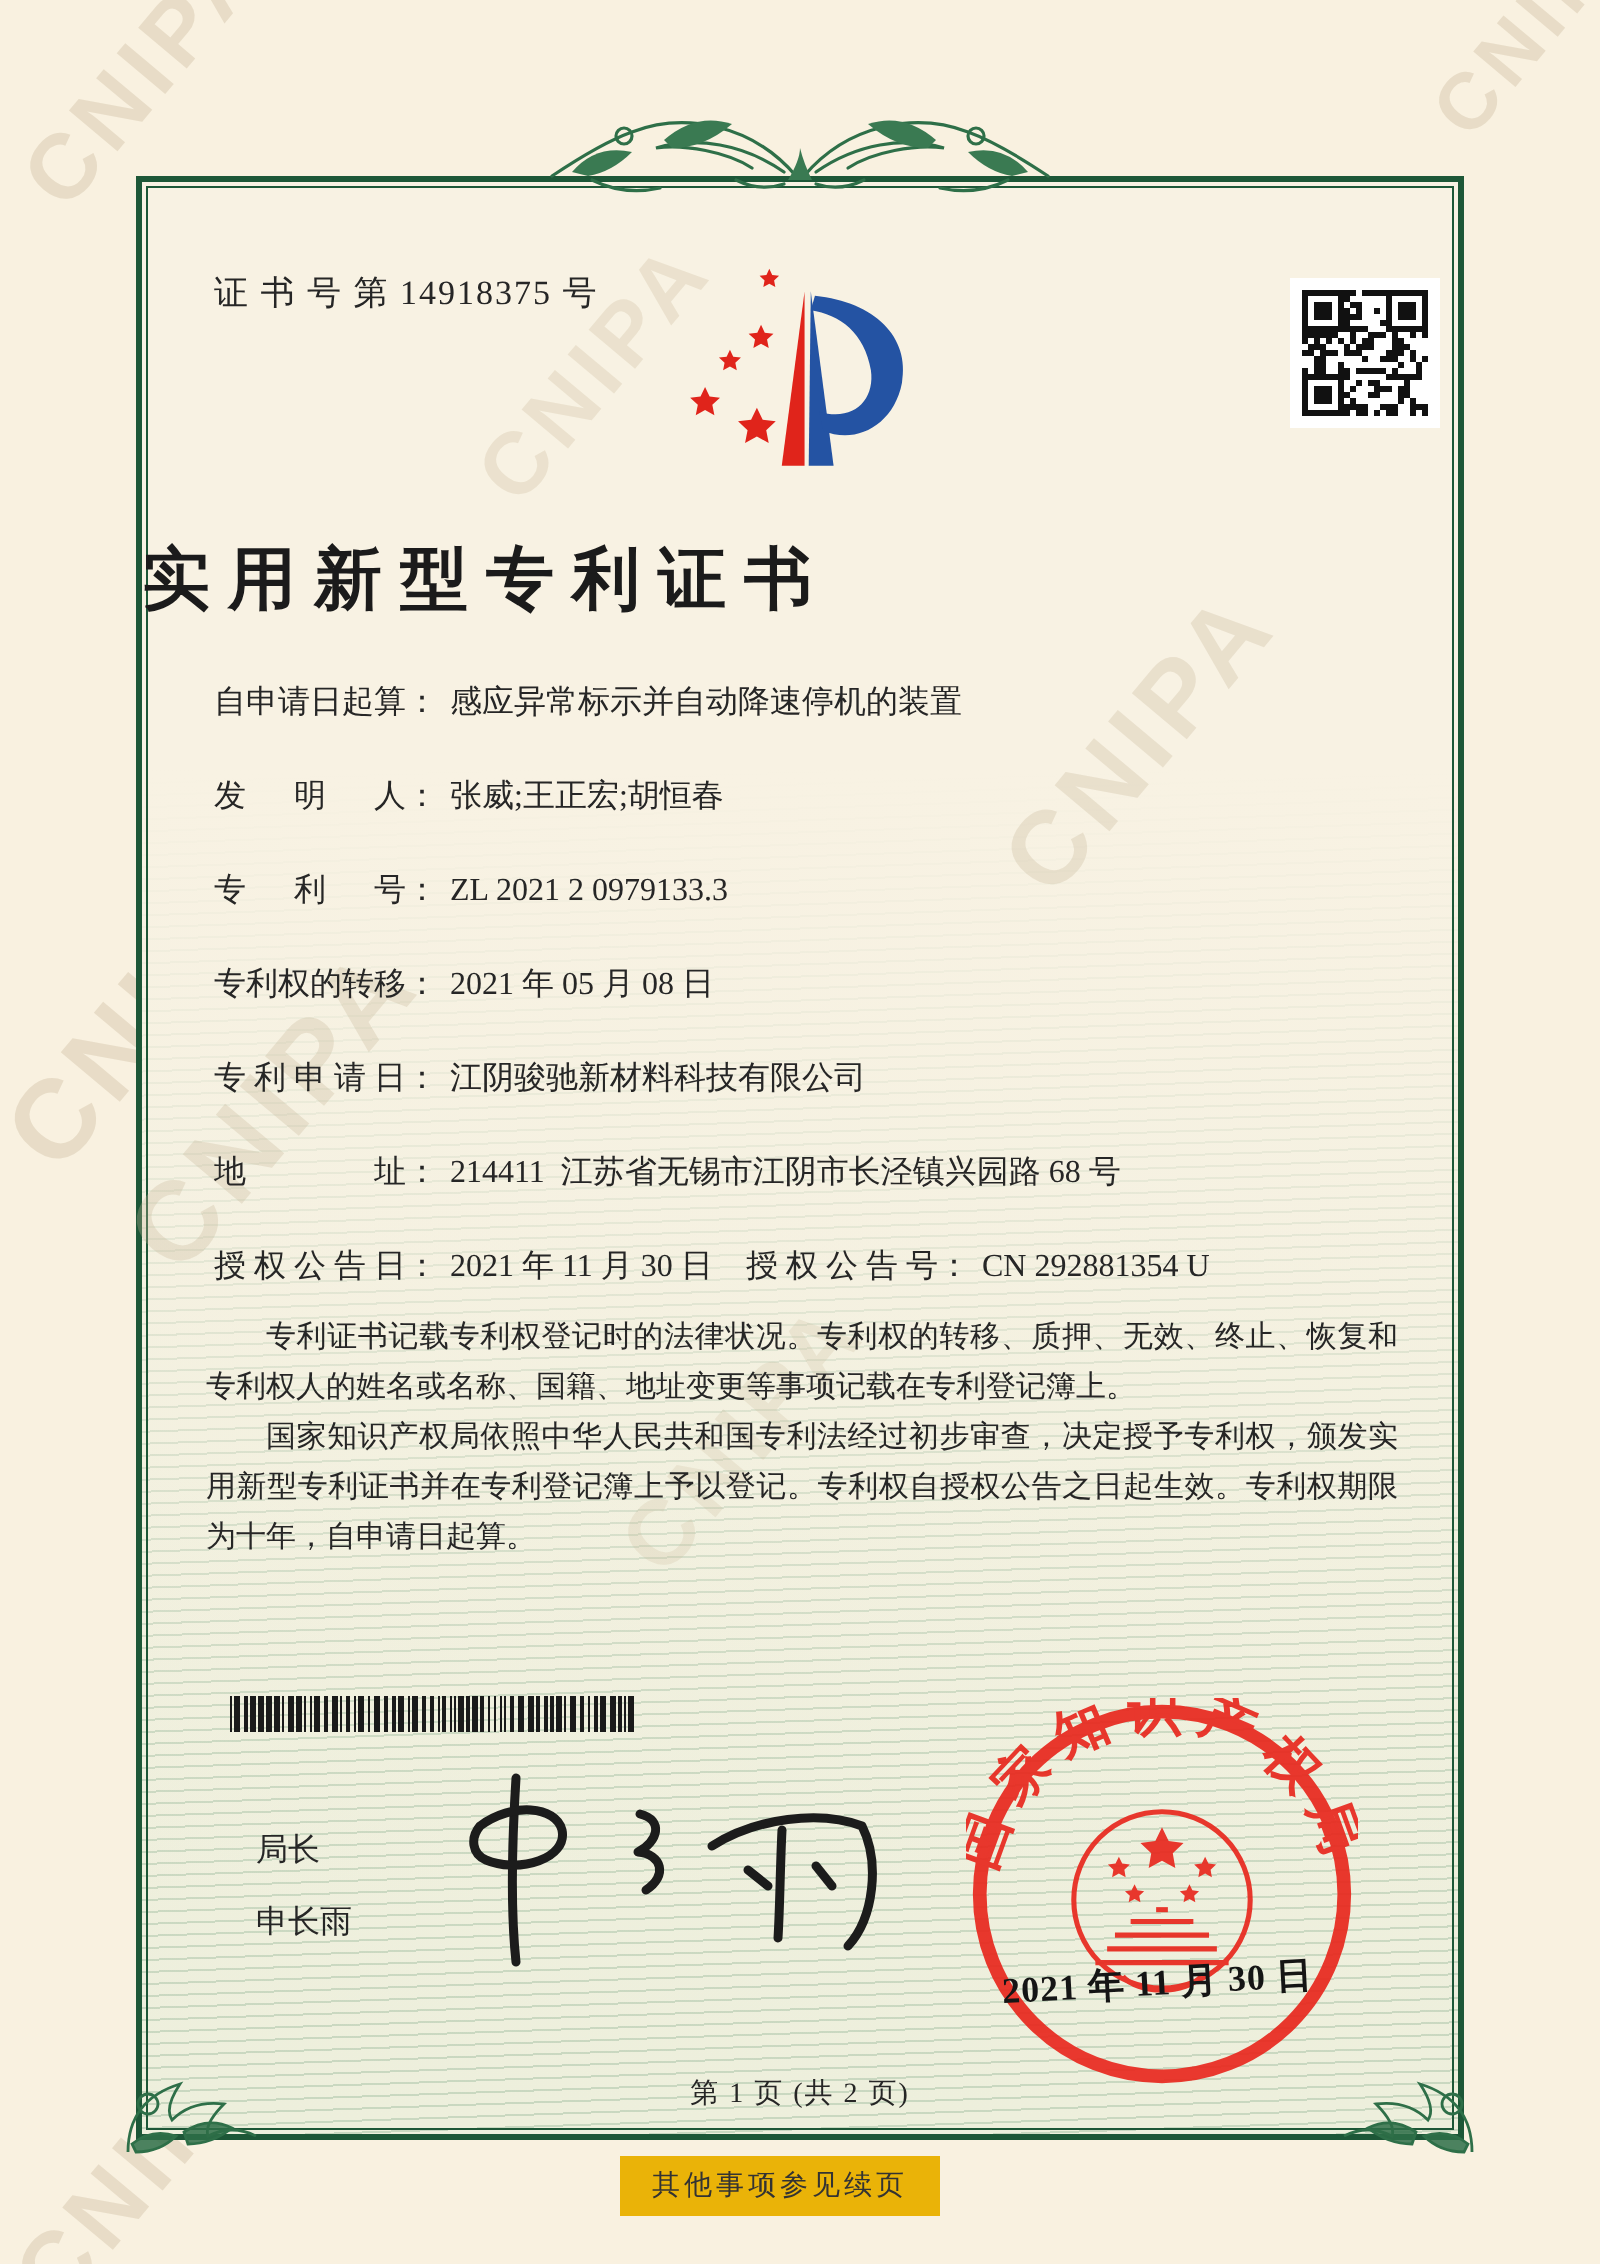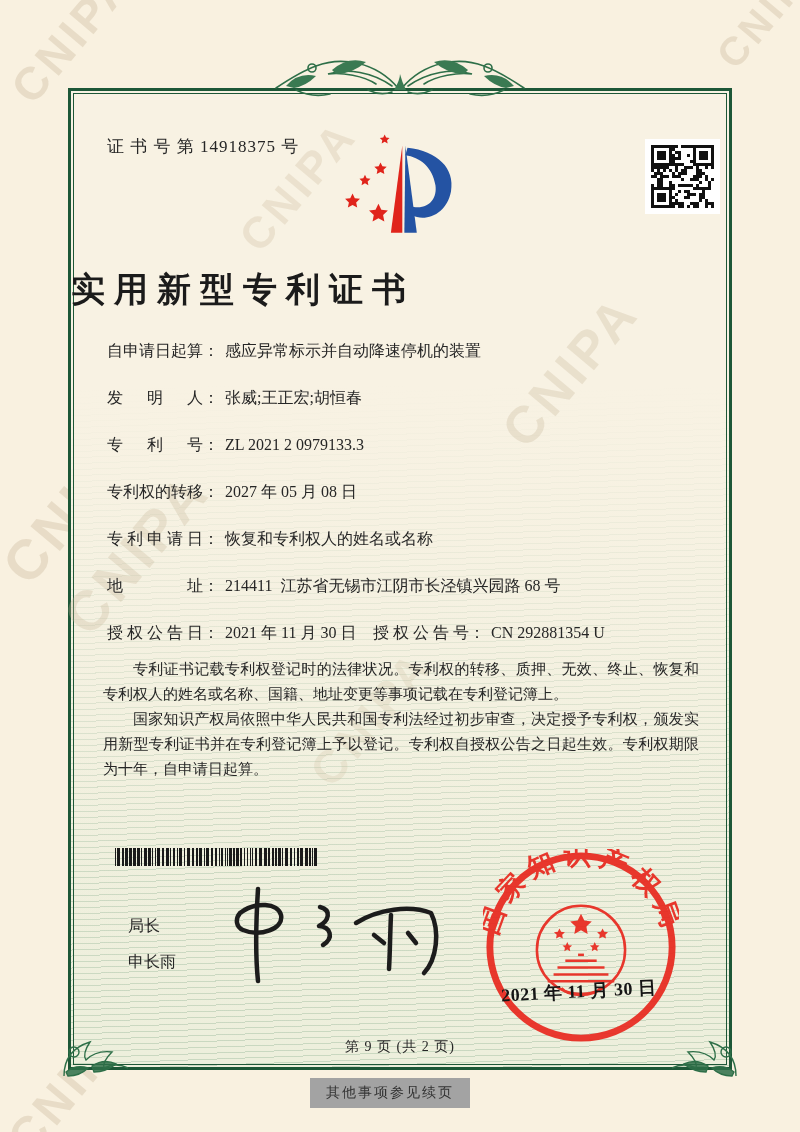--- a/index.html
+++ b/index.html
@@ -61,21 +61,21 @@
 
   .seal{position:absolute;left:412px;top:758px;width:196px;height:196px;}
   .seal-date{
     position:absolute;left:430px;top:888px;width:170px;font-size:18px;font-weight:bold;
     color:#151515;transform:rotate(-3deg);letter-spacing:0.5px;white-space:pre;
   }
 
   .page-no{position:absolute;left:0;top:947px;width:100%;text-align:center;font-size:14px;letter-spacing:1px;}
 
   .cont-note{
-    position:absolute;left:310px;top:1078px;background:#a3a3a3;padding:6px 16px;
+    position:absolute;left:310px;top:1078px;background:#eab308;padding:6px 16px;
     font-size:14px;letter-spacing:2px;z-index:4;color:#333;
   }
 
   .orn-top{position:absolute;left:272px;top:46px;z-index:3;}
   .orn-corner{position:absolute;z-index:3;}
 </style>
 </head>
 <body>
 
 <span class="wm" style="left:-8px;top:8px;font-size:46px;">CNIPA</span>
@@ -393,24 +393,24 @@
       <div class="frow" style="top:0;">
         <span class="flabel">自申请日起算</span><span class="fcolon">：</span><span class="fvalue">感应异常标示并自动降速停机的装置</span>
       </div>
       <div class="frow" style="top:47px;">
         <span class="flabel">发明人</span><span class="fcolon">：</span><span class="fvalue">张威;王正宏;胡恒春</span>
       </div>
       <div class="frow" style="top:94px;">
         <span class="flabel">专利号</span><span class="fcolon">：</span><span class="fvalue">ZL 2021 2 0979133.3</span>
       </div>
       <div class="frow" style="top:141px;">
-        <span class="flabel">专利权的转移</span><span class="fcolon">：</span><span class="fvalue">2027 年 05 月 08 日</span>
+        <span class="flabel">专利权的转移</span><span class="fcolon">：</span><span class="fvalue">2021 年 05 月 08 日</span>
       </div>
       <div class="frow" style="top:188px;">
-        <span class="flabel">专利申请日</span><span class="fcolon">：</span><span class="fvalue">恢复和专利权人的姓名或名称</span>
+        <span class="flabel">专利申请日</span><span class="fcolon">：</span><span class="fvalue">江阴骏驰新材料科技有限公司</span>
       </div>
       <div class="frow" style="top:235px;">
         <span class="flabel">地址</span><span class="fcolon">：</span><span class="fvalue">214411  江苏省无锡市江阴市长泾镇兴园路 68 号</span>
       </div>
       <div class="frow" style="top:282px;">
         <span class="flabel">授权公告日</span><span class="fcolon">：</span><span class="fvalue">2021 年 11 月 30 日</span>
       </div>
       <div class="frow2" style="left:266px;top:282px;">
         <span class="flabel">授权公告号</span><span class="fcolon">：</span><span class="fvalue">CN 292881354 U</span>
       </div>
@@ -521,18 +521,18 @@
           <path d="M84,114 h32"></path>
           <path d="M66,135 h68"></path>
           <path d="M97,108 h6"></path>
           <path d="M80,142 a22,12 0 0 0 40,0"></path>
         </g>
       </g>
     </svg>
 
     <div class="seal-date">2021 年 11 月 30 日</div>
 
-    <div class="page-no">第 9 页 (共 2 页)</div>
+    <div class="page-no">第 1 页 (共 2 页)</div>
 
   </div>
 </div>
 
 <div class="cont-note">其他事项参见续页</div>
 
 </body></html>

